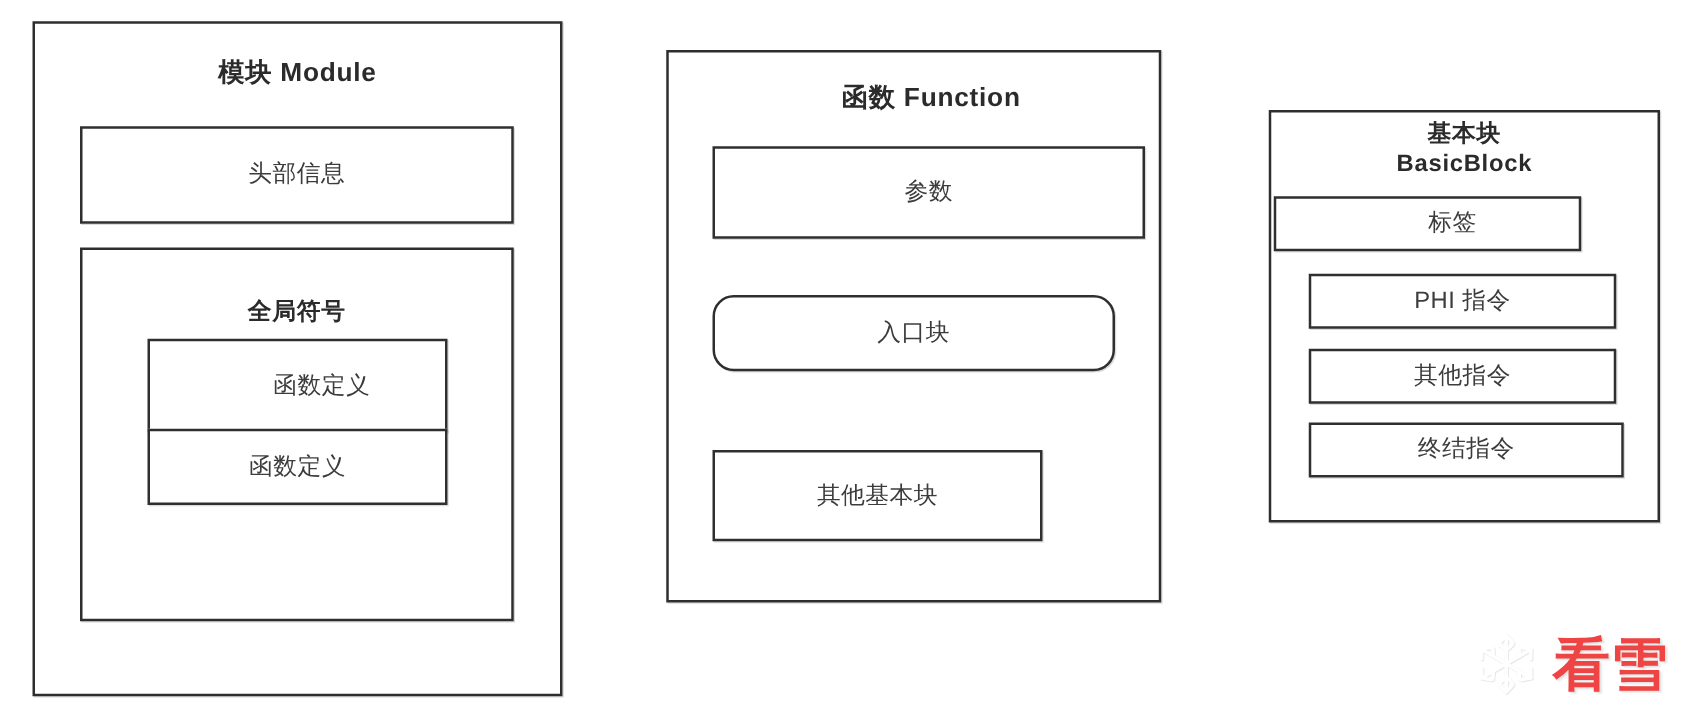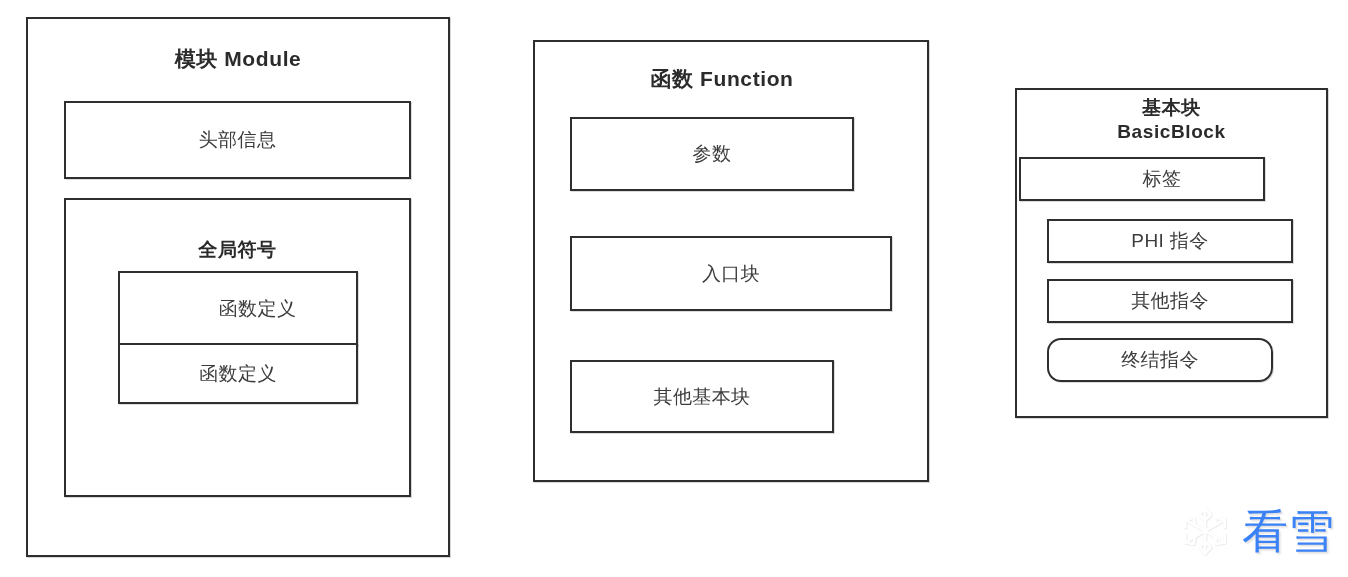--- a/index.html
+++ b/index.html
@@ -75,22 +75,22 @@
     pointer-events: none;
   }
   #watermark .wm-flake {
     width: 54px;
     height: 54px;
     flex: 0 0 auto;
   }
   #watermark .wm-text {
     font-size: 46px;
     line-height: 1;
-    font-weight: 400;
-    color: #3b82f6;
+    font-weight: 700;
+    color: #ef4444;
     text-shadow:
        1px 1px 0 #e2e2e2,
        2px 2px 2px rgba(0,0,0,0.10);
     font-family: "DejaVu Sans", "Liberation Sans", sans-serif;
   }
 </style>
 </head>
 <body>
 
 <div id="canvas">
@@ -114,27 +114,27 @@
   </div>
 
   <div class="leaf" style="left:118px; top:343px; width:240px; height:61px;">
     <span class="leaf-text">函数定义</span>
   </div>
 
 
   <div class="box" style="left:533px; top:40px; width:396px; height:442px;">
   </div>
 
-  <div class="group-title title-lg" style="left:524px; top:66px; width:396px;">函数 Function</div>
+  <div class="group-title title-lg" style="left:547px; top:66px; width:396px;">函数 Function</div>
 
-  <div class="leaf" style="left:570px; top:117px; width:284px; height:74px;">
+  <div class="leaf" style="left:570px; top:117px; width:346px; height:74px;">
     <span class="leaf-text">参数</span>
   </div>
 
-  <div class="leaf" style="left:570px; top:236px; width:322px; height:75px;">
+  <div class="leaf" style="left:570px; top:236px; width:322px; height:61px;border-radius:17px;">
     <span class="leaf-text">入口块</span>
   </div>
 
   <div class="leaf" style="left:570px; top:360px; width:264px; height:73px;">
     <span class="leaf-text">其他基本块</span>
   </div>
 
   <div class="box" style="left:1015px; top:88px; width:313px; height:330px;">
   </div>
 
@@ -146,21 +146,21 @@
   </div>
 
   <div class="leaf" style="left:1047px; top:219px; width:246px; height:44px;">
     <span class="leaf-text">PHI 指令</span>
   </div>
 
   <div class="leaf" style="left:1047px; top:279px; width:246px; height:44px;">
     <span class="leaf-text">其他指令</span>
   </div>
 
-  <div class="leaf" style="left:1047px; top:338px; width:226px; height:44px;border-radius:14px;">
+  <div class="leaf" style="left:1047px; top:338px; width:252px; height:44px;">
     <span class="leaf-text">终结指令</span>
   </div>
 
   <div id="watermark">
     <svg class="wm-flake" viewBox="0 0 100 100" aria-hidden="true">
       <g stroke="#ffffff" stroke-width="5" stroke-linecap="round" fill="none" style="filter: drop-shadow(1.5px 1.5px 1px rgba(0,0,0,0.13));">
         <line x1="50" y1="8" x2="50" y2="92"></line>
         <line x1="13.6" y1="29" x2="86.4" y2="71"></line>
         <line x1="13.6" y1="71" x2="86.4" y2="29"></line>
 

